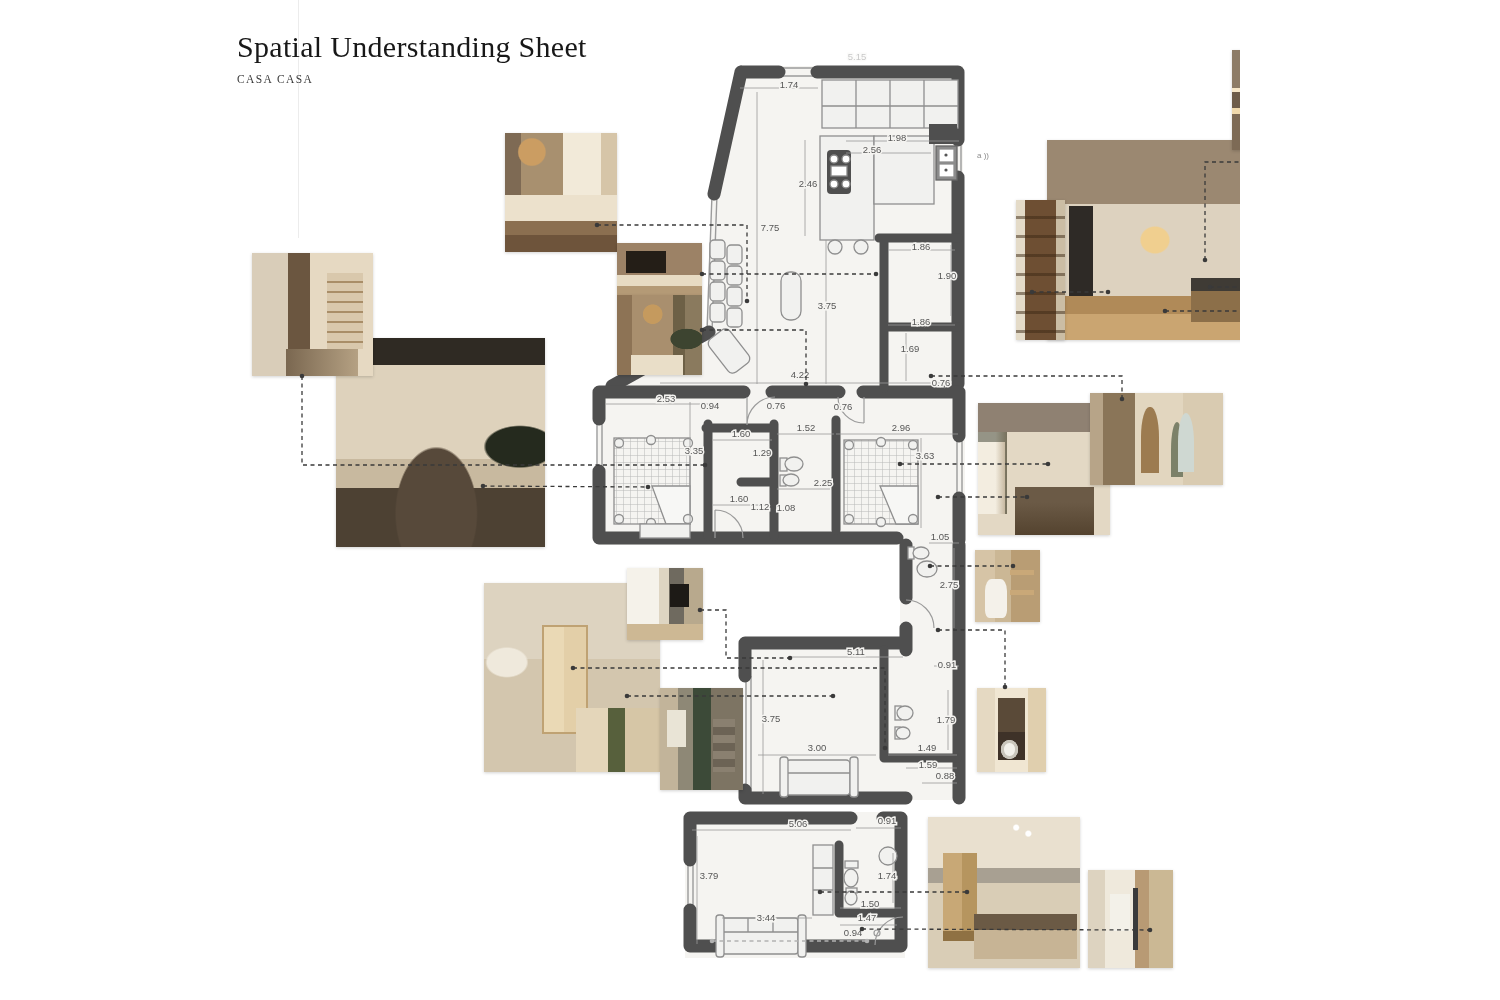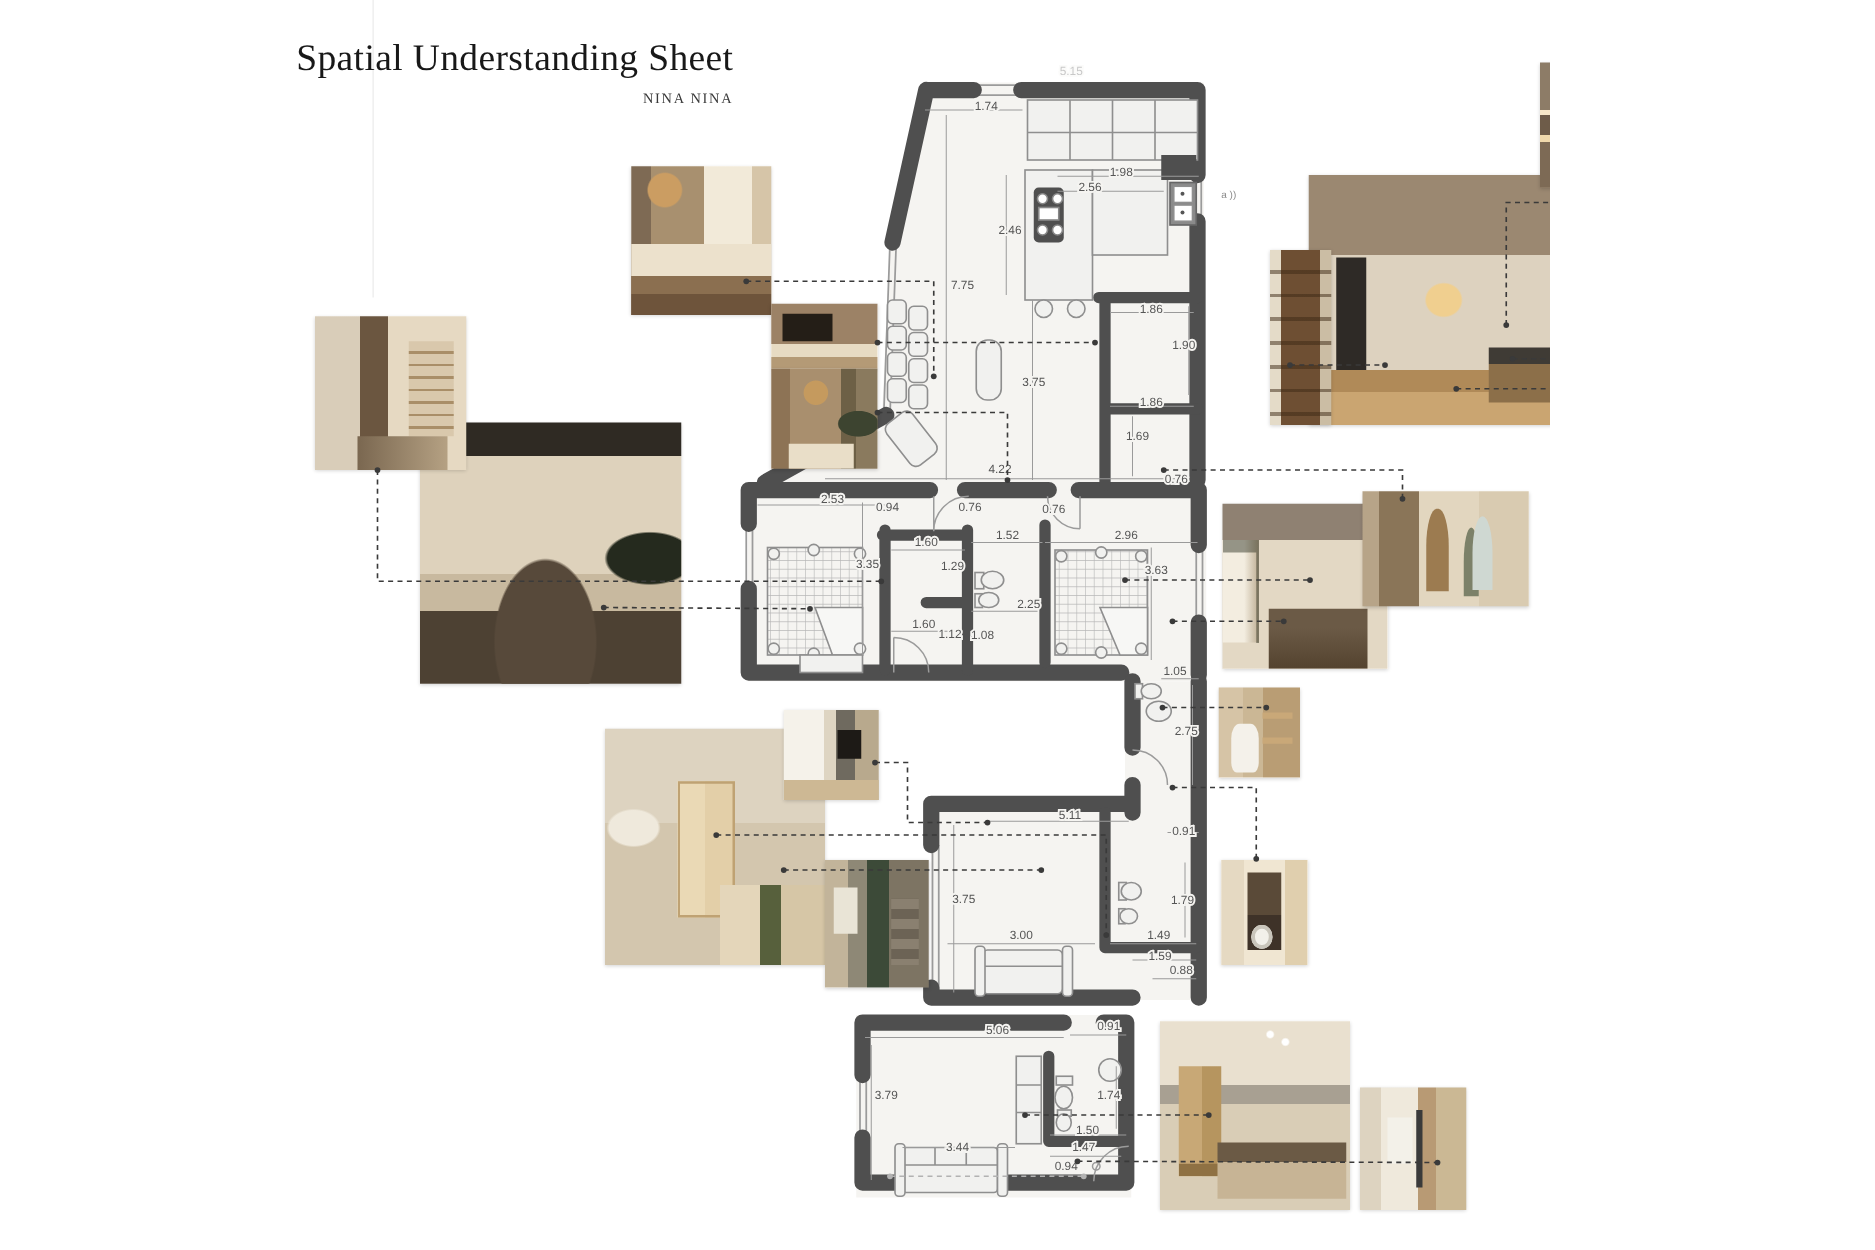--- a/index.html
+++ b/index.html
@@ -1,17 +1,17 @@
 <!DOCTYPE html>
 <html><head>
 <meta charset="utf-8">
 <style>
   html,body{margin:0;padding:0;background:#ffffff;}
   body{width:1500px;height:1000px;font-family:"Liberation Sans",sans-serif;}
-  .sheet{position:relative;width:1240px;height:1000px;background:#ffffff;overflow:hidden;text-align:right;}
+  .sheet{position:relative;width:1240px;height:1000px;background:#ffffff;overflow:hidden;}
   .fold{position:absolute;left:298px;top:0;width:1px;height:238px;background:#ececec;}
   .titleblock{position:absolute;left:237px;top:30px;z-index:6;}
   .title{font-family:"Liberation Serif",serif;font-size:30px;color:#181818;letter-spacing:.3px;}
   .subtitle{font-family:"Liberation Serif",serif;font-size:11.5px;color:#3a3a3a;letter-spacing:1.4px;margin-top:9px;}
   svg.layer{position:absolute;left:0;top:0;}
   #plan-svg{z-index:1;}
   #leader-svg{z-index:9;pointer-events:none;}
   .paper{fill:#f5f4f1;stroke:none;}
   .dim{font:9.5px "Liberation Sans",sans-serif;fill:#565656;text-anchor:middle;paint-order:stroke;stroke:#f5f4f1;stroke-width:3px;}
   .dim.faint{opacity:.32;}
@@ -91,21 +91,21 @@
   .p-showerlight::after{content:"";position:absolute;left:53%;top:18%;width:6%;height:64%;background:#3a3a3a;}
 </style>
 </head>
 <body>
 
 <div class="sheet">
   <div class="fold"></div>
 
   <div class="titleblock">
     <div class="title">Spatial Understanding Sheet</div>
-    <div class="subtitle">NINA NINA</div>
+    <div class="subtitle">CASA CASA</div>
   </div>
 
   <svg id="plan-svg" class="layer" width="1500" height="1000" viewBox="0 0 1500 1000">
     <defs>
       <pattern id="bedgrid" width="7" height="7" patternUnits="userSpaceOnUse">
         <path d="M7,0 H0 V7" fill="none" stroke="#b7b7b7" stroke-width="1"></path>
       </pattern>
     </defs>
 
     <g>

